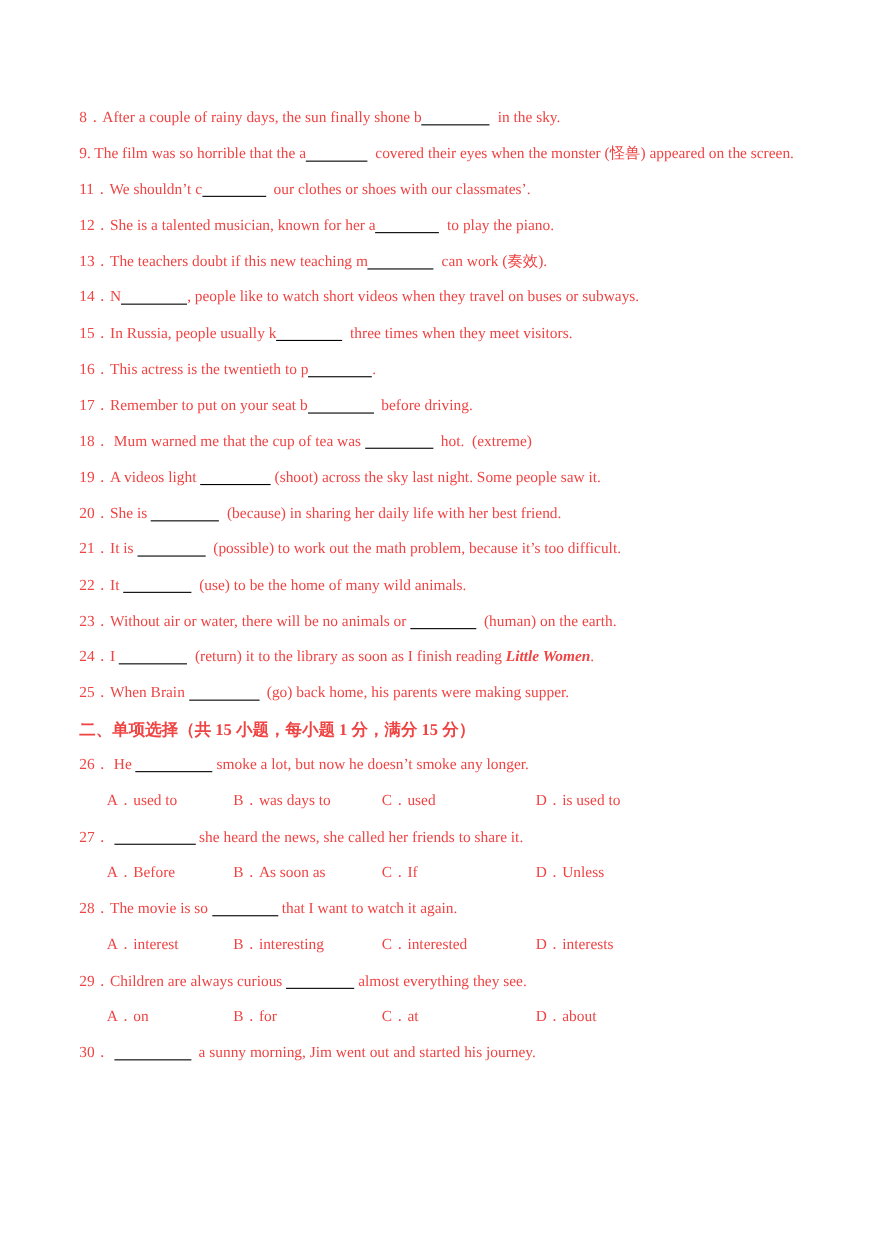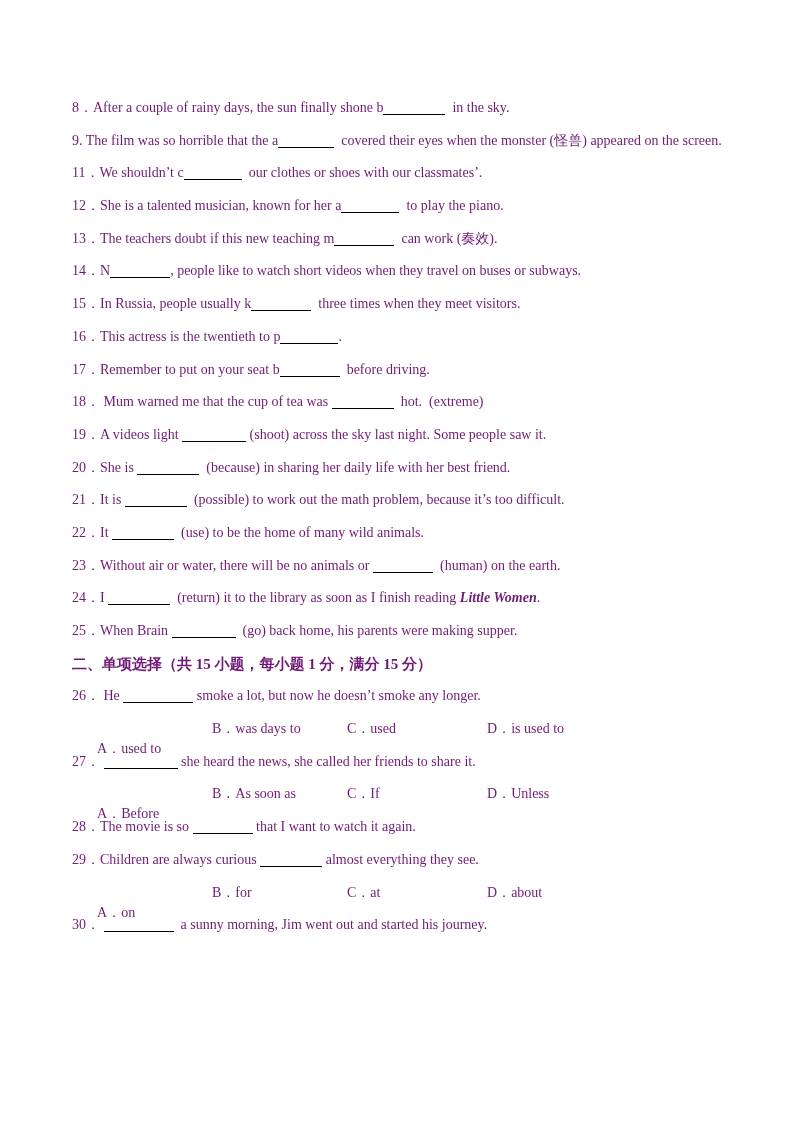--- a/index.html
+++ b/index.html
@@ -2,21 +2,21 @@
 <html><head>
 <meta charset="utf-8">
 <style>
   * { margin: 0; padding: 0; box-sizing: border-box; }
   html, body { background: #ffffff; }
   .page {
     position: relative;
     width: 793px;
     height: 1122px;
     background: #ffffff;
-    color: #701a75;
+    color: #ef4444;
     font-family: "Liberation Serif", "DejaVu Serif", serif;
     font-size: 14px;
     overflow: hidden;
   }
   .content {
     padding: 92px 60px 0 72px;
   }
   .line {
     white-space: pre;
     line-height: 32.7px;
@@ -28,21 +28,21 @@
   }
   .blank {
     display: inline-block;
     border-bottom: 1px solid #000000;
     height: 14px;
     vertical-align: -3px;
   }
   .italic { font-style: italic; font-weight: bold; }
   .options-row { display: flex; padding-left: 25px; }
   .opt { flex: none; white-space: pre; }
-  .opt:nth-child(1) { width: 115px; margin-top: 20px; }
+  .opt:nth-child(1) { width: 115px; }
   .opt:nth-child(2) { width: 135px; }
   .opt:nth-child(3) { width: 140px; }
   .opt:nth-child(4) { width: auto; }
 </style>
 </head>
 <body>
 
 <div class="page">
   <div class="content">
       <div class="line"><span>8．</span><span>After a couple of rainy days, the sun finally shone b</span><span class="blank" style="width: 62px;"></span><span>  in the sky.</span></div>
@@ -61,17 +61,18 @@
       <div class="line"><span>22．</span><span>It </span><span class="blank" style="width: 62px;"></span><span>  (use) to be the home of many wild animals.</span></div>
       <div class="line"><span>23．</span><span>Without air or water, there will be no animals or </span><span class="blank" style="width: 60px;"></span><span>  (human) on the earth.</span></div>
       <div class="line"><span>24．</span><span>I </span><span class="blank" style="width: 62px;"></span><span>  (return) it to the library as soon as I finish reading </span><span class="italic">Little Women</span><span>.</span></div>
       <div class="line"><span>25．</span><span>When Brain </span><span class="blank" style="width: 64px;"></span><span>  (go) back home, his parents were making supper.</span></div>
       <div class="line heading-line">二、单项选择（共 15 小题，每小题 1 分，满分 15 分）</div>
       <div class="line"><span>26． </span><span>He </span><span class="blank" style="width: 70px;"></span><span> smoke a lot, but now he doesn’t smoke any longer.</span></div>
       <div class="line options-row"><span class="opt"><span>A．</span><span>used to</span></span><span class="opt"><span>B．</span><span>was days to</span></span><span class="opt"><span>C．</span><span>used</span></span><span class="opt"><span>D．</span><span>is used to</span></span></div>
       <div class="line"><span>27．</span><span> </span><span class="blank" style="width: 74px;"></span><span> she heard the news, she called her friends to share it.</span></div>
       <div class="line options-row"><span class="opt"><span>A．</span><span>Before</span></span><span class="opt"><span>B．</span><span>As soon as</span></span><span class="opt"><span>C．</span><span>If</span></span><span class="opt"><span>D．</span><span>Unless</span></span></div>
       <div class="line"><span>28．</span><span>The movie is so </span><span class="blank" style="width: 60px;"></span><span> that I want to watch it again.</span></div>
+      <div class="line options-row"><span class="opt"><span>A．</span><span>interest</span></span><span class="opt"><span>B．</span><span>interesting</span></span><span class="opt"><span>C．</span><span>interested</span></span><span class="opt"><span>D．</span><span>interests</span></span></div>
       <div class="line"><span>29．</span><span>Children are always curious </span><span class="blank" style="width: 62px;"></span><span> almost everything they see.</span></div>
       <div class="line options-row"><span class="opt"><span>A．</span><span>on</span></span><span class="opt"><span>B．</span><span>for</span></span><span class="opt"><span>C．</span><span>at</span></span><span class="opt"><span>D．</span><span>about</span></span></div>
       <div class="line"><span>30．</span><span> </span><span class="blank" style="width: 70px;"></span><span>  a sunny morning, Jim went out and started his journey.</span></div>
     </div>
 </div>
 
 </body></html>

